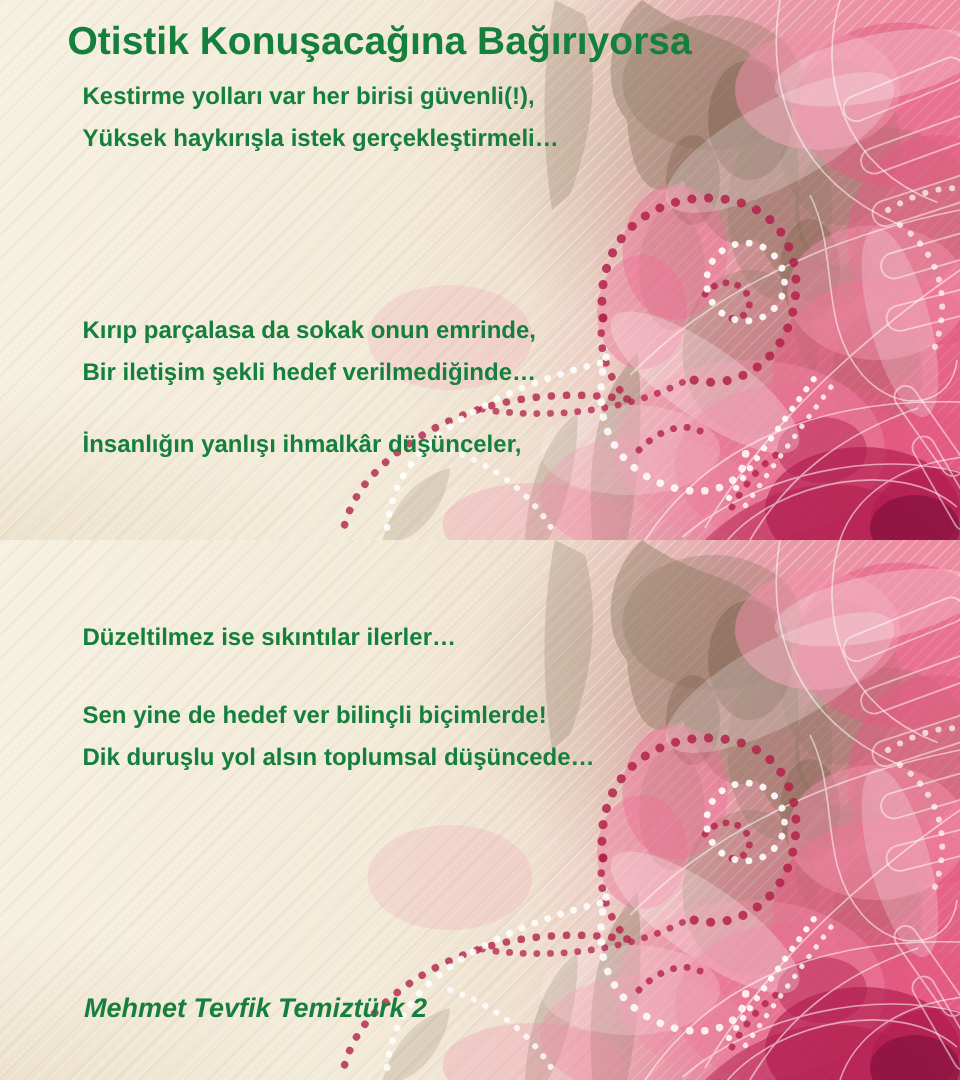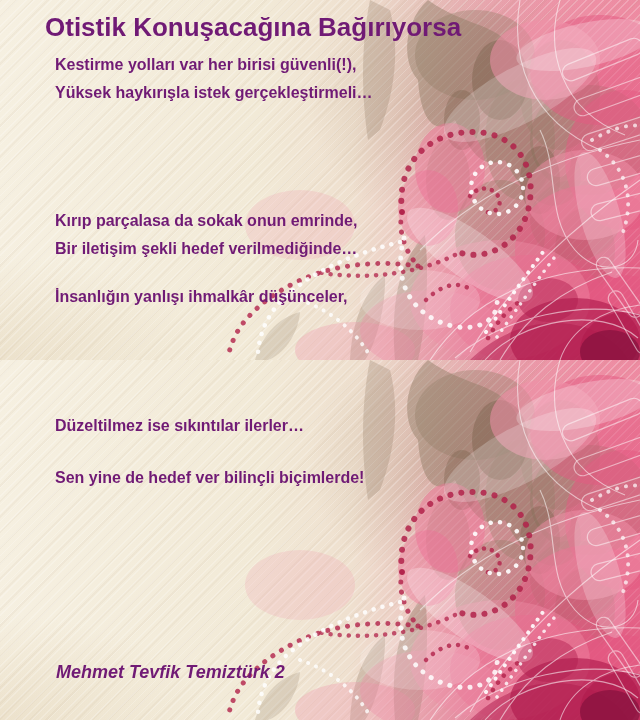--- a/index.html
+++ b/index.html
@@ -19,21 +19,21 @@
       radial-gradient(230px 190px at 73% 28%, rgba(162,138,110,0.35) 0%, rgba(162,138,110,0) 70%),
       radial-gradient(300px 150px at 0% 100%, rgba(214,193,156,0.30) 0%, rgba(214,193,156,0) 70%),
       linear-gradient(92deg, #f6f0e1 0%, #f2ead7 40%, #efe0cf 55%, #ecc9c2 65%, #ebacb4 75%, #ea93a6 88%, #e8869c 100%);
   }
   .tile-a{top:0;}
   .tile-b{top:360px;}
   .tile svg{position:absolute;left:0;top:0;display:block;}
   
   .txt{
     position:absolute;left:55px;margin:0;white-space:nowrap;
-    font-weight:bold;font-size:16px;line-height:20px;color:#701a75;
+    font-weight:bold;font-size:16px;line-height:20px;color:#15803d;
   }
   .title{left:45px;font-size:26px;line-height:30px;}
   .author{left:56px;font-size:18px;line-height:25px;font-style:italic;}
 </style>
 </head>
 <body>
 
 <div class="page">
 
   <div class="tile tile-a">
@@ -242,15 +242,16 @@
   </div>
 
   <h1 class="txt title" style="top:12px">Otistik Konuşacağına Bağırıyorsa</h1>
   <p class="txt" style="top:55px">Kestirme yolları var her birisi güvenli(!),</p>
   <p class="txt" style="top:83px">Yüksek haykırışla istek gerçekleştirmeli…</p>
   <p class="txt" style="top:211px">Kırıp parçalasa da sokak onun emrinde,</p>
   <p class="txt" style="top:239px">Bir iletişim şekli hedef verilmediğinde…</p>
   <p class="txt" style="top:287px">İnsanlığın yanlışı ihmalkâr düşünceler,</p>
   <p class="txt" style="top:416px">Düzeltilmez ise sıkıntılar ilerler…</p>
   <p class="txt" style="top:468px">Sen yine de hedef ver bilinçli biçimlerde!</p>
+  <p class="txt" style="top:496px">Dik duruşlu yol alsın toplumsal düşüncede…</p>
   <p class="txt author" style="top:660px">Mehmet Tevfik Temiztürk 2</p>
 
 </div>
 
 </body></html>

